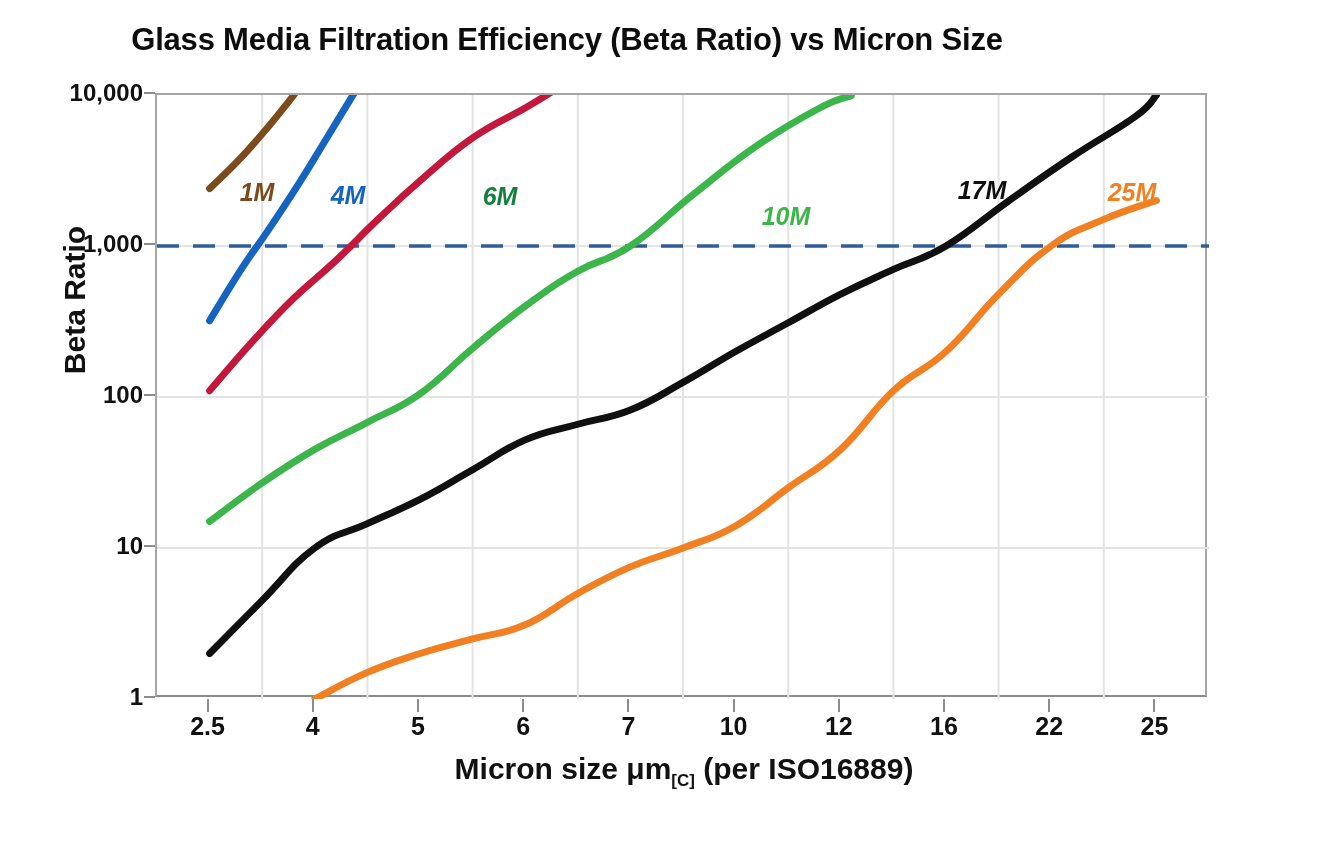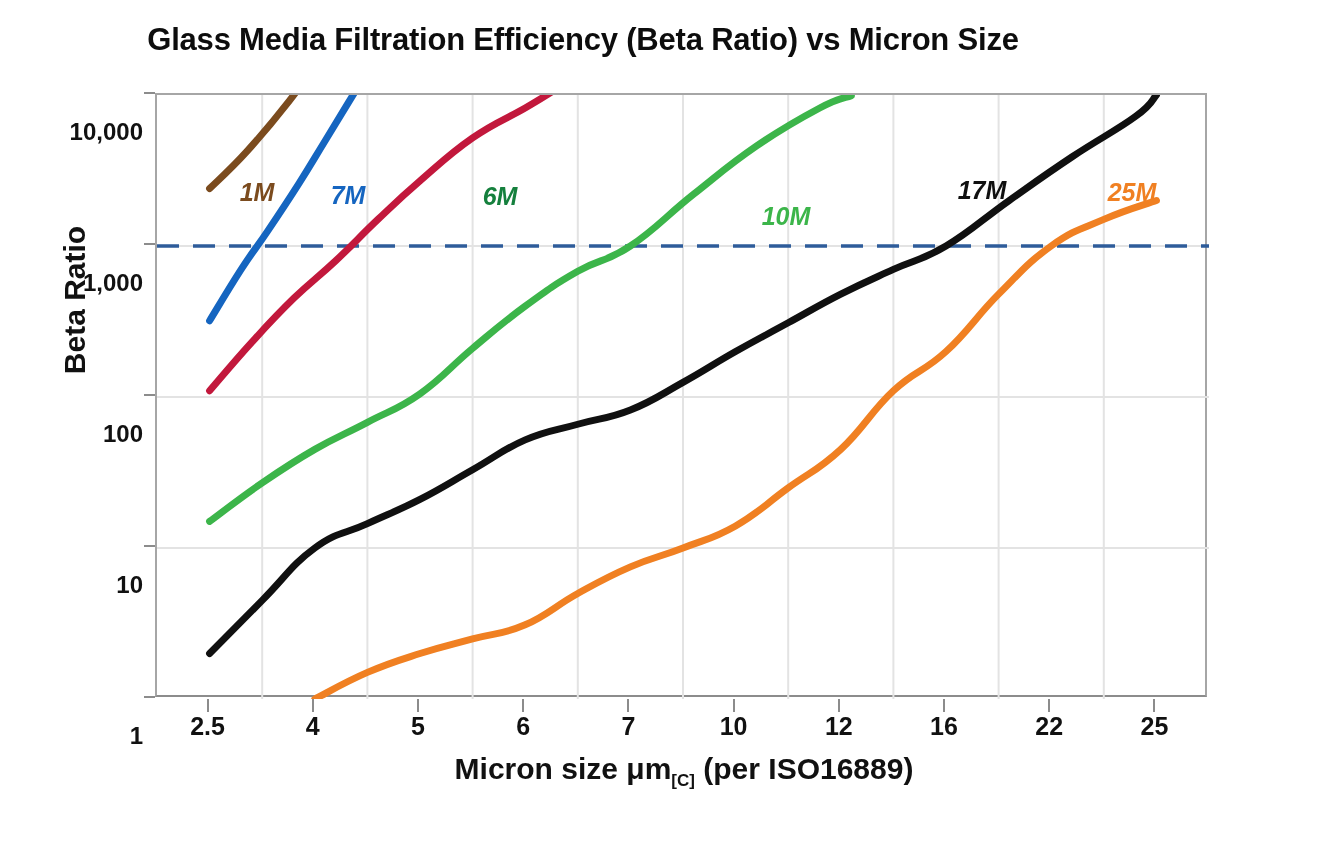--- a/index.html
+++ b/index.html
@@ -9,21 +9,20 @@
     overflow:hidden;position:relative;
   }
   #chart-root{position:absolute;inset:0;}
 
   #chart-title{
     position:absolute;left:0;top:22px;width:1134px;
     text-align:center;
     font-size:31px;font-weight:bold;color:#0d0d0d;
     letter-spacing:-0.2px;
     white-space:nowrap;
-    padding-left:16px;
   }
 
   
   #plot-area{
     position:absolute;left:155px;top:93px;width:1052px;height:604px;
     box-sizing:border-box;
     border-left:2px solid #a6a6a6;
     border-top:2px solid #a6a6a6;
     border-right:2px solid #a6a6a6;
     border-bottom:2px solid #8c8c8c;
@@ -41,21 +40,20 @@
     white-space:nowrap;
     width:300px;text-align:center;
     left:75px;
   }
   .y-tick-label{
     position:absolute;right:1240px;
     text-align:right;
     font-size:24px;font-weight:bold;color:#111;
     white-space:nowrap;
     transform:translateY(-50%);
-    margin-top:39px;
   }
   .y-tick-mark{position:absolute;width:11px;height:2px;background:#8c8c8c;}
 
   
   .x-tick-label{
     position:absolute;top:712px;
     font-size:25px;font-weight:bold;color:#111;
     text-align:center;transform:translateX(-50%);
     white-space:nowrap;
   }
@@ -143,21 +141,21 @@
       <div class="x-tick-label" style="left: 944px;">16</div>
       <div class="x-tick-mark" style="left: 943px;"></div>
       <div class="x-tick-label" style="left: 1049.2px;">22</div>
       <div class="x-tick-mark" style="left: 1048.2px;"></div>
       <div class="x-tick-label" style="left: 1154.4px;">25</div>
       <div class="x-tick-mark" style="left: 1153.4px;"></div>
     </div>
 
   <div id="series-labels">
       <div class="series-label" style="color: rgb(123, 75, 30); left: 257px; top: 192px;">1M</div>
-      <div class="series-label" style="color: rgb(21, 101, 192); left: 348px; top: 195px;">7M</div>
+      <div class="series-label" style="color: rgb(21, 101, 192); left: 348px; top: 195px;">4M</div>
       <div class="series-label" style="color: #15803d; left: 500px; top: 196px;">6M</div>
       <div class="series-label" style="color: rgb(60, 181, 74); left: 786px; top: 196px; margin-top: 20px;">10M</div>
       <div class="series-label" style="color: rgb(16, 16, 16); left: 982px; top: 190px;">17M</div>
       <div class="series-label" style="color: rgb(240, 128, 34); left: 1103px; top: 192px; margin-left: 29px;">25M</div>
     </div>
 
   <div id="x-axis-title"><span>Micron size μm</span><span class="sub">[C]</span><span> (per ISO16889)</span></div>
 
 </div>
 

